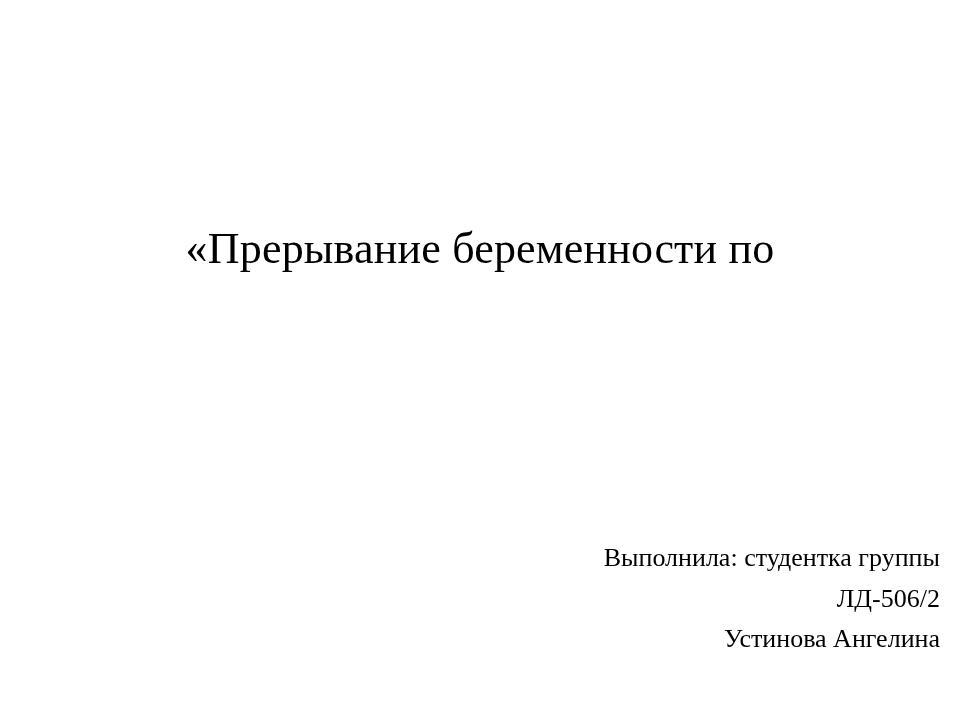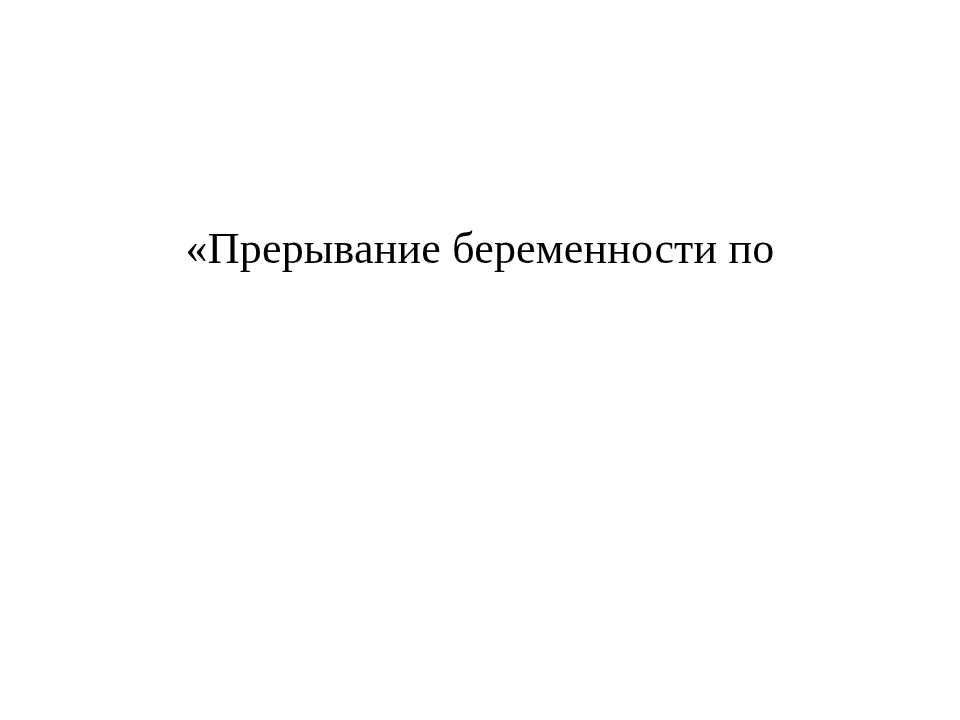--- a/index.html
+++ b/index.html
@@ -52,14 +52,19 @@
 </style>
 </head>
 <body>
 
 <div class="slide">
 
   <div class="title-block">
     <div class="title-line">«Прерывание беременности по</div>
   </div>
 
+  <div class="byline-block">
+    <div class="byline-line">Выполнила: студентка группы</div>
+    <div class="byline-line">ЛД-506/2</div>
+    <div class="byline-line">Устинова Ангелина</div>
+  </div>
 
 </div>
 
 </body></html>

